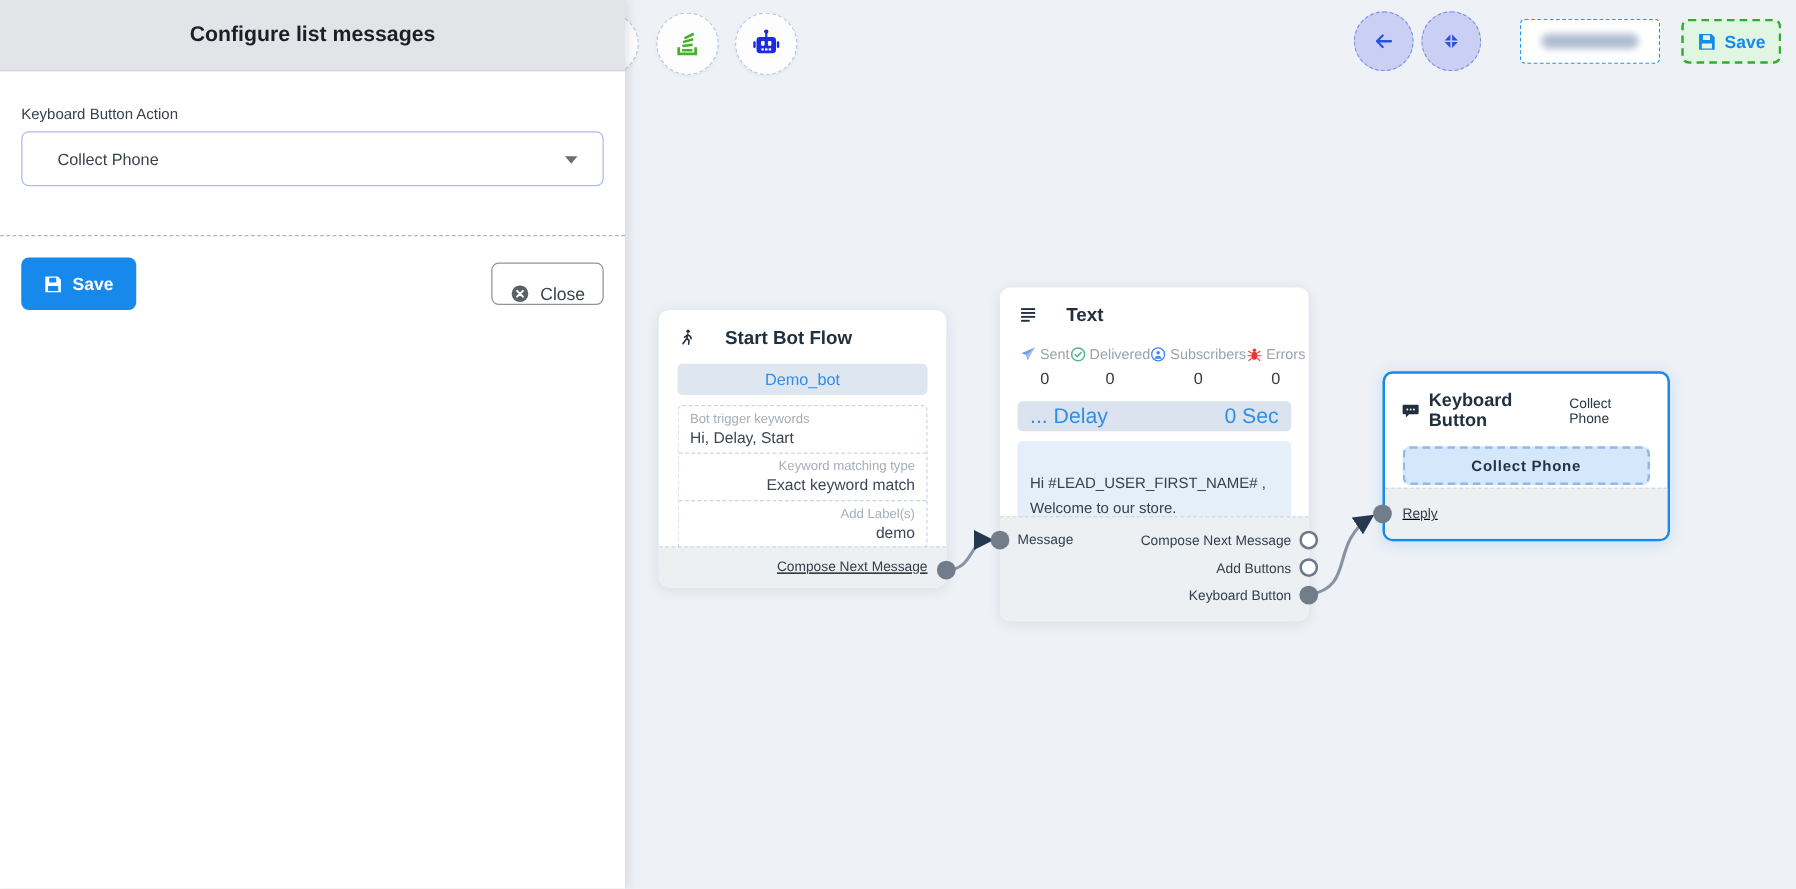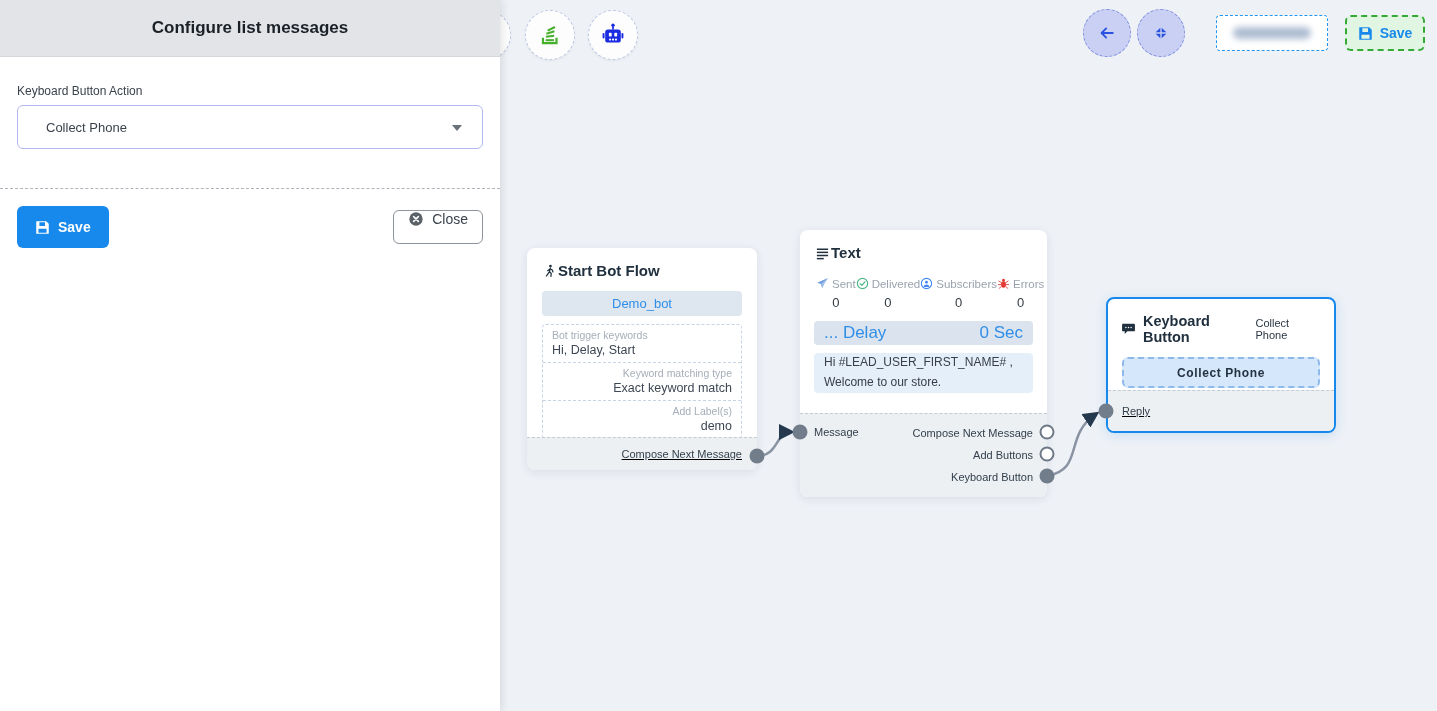--- a/index.html
+++ b/index.html
@@ -22,21 +22,21 @@
   .dropdown-value { font-size:13px; color:#3a424c; }
   .caret { position:absolute; right:20px; top:50%; margin-top:-2px; width:0; height:0;
            border-left:5px solid transparent; border-right:5px solid transparent;
            border-top:6px solid #697077; }
   .panel-sep { position:absolute; left:0; right:0; top:188px; border-top:1px dashed #aeb4bc; }
   .panel-actions { position:absolute; left:17px; right:17px; top:206px;
                    display:flex; align-items:flex-start; justify-content:space-between; }
   .btn-primary { display:inline-flex; align-items:center; gap:8px; background:#1789ec; color:#fff;
                  border:none; border-radius:6px; height:42px; padding:0 18px; font-size:14px;
                  font-weight:600; cursor:pointer; font-family:inherit; }
-  .btn-outline { display:inline-flex; align-items:flex-start; gap:8px; background:#fff; color:#3a424c;
+  .btn-outline { display:inline-flex; align-items:flex-end; gap:8px; background:#fff; color:#3a424c;
                  border:1px solid #8d949b; border-radius:6px; height:34px; margin-top:4px;
                  padding:0 14px; font-size:14px; cursor:pointer; font-family:inherit; }
   .icon { display:inline-flex; align-items:center; justify-content:center; }
 
   
   .canvas { position:absolute; left:500px; top:0; width:937px; height:711px; }
   .edges { position:absolute; left:0; top:0; width:937px; height:711px; pointer-events:none; z-index:1; }
 
   
   .tool-circle { position:absolute; width:50px; height:50px; border-radius:50%; background:#fdfdfe;
@@ -50,21 +50,21 @@
                   justify-content:center; cursor:pointer; z-index:2; }
   .blur-blob { width:78px; height:12px; border-radius:6px; background:#aebdd2; filter:blur(3px); }
   .btn-save-green { position:absolute; left:845px; top:15px; width:80px; height:36px; background:#e0f5e2;
                     border:2px dashed #35a935; border-radius:6px; display:flex; align-items:center;
                     justify-content:center; gap:7px; color:#1789ec; font-size:14px; font-weight:600;
                     cursor:pointer; font-family:inherit; z-index:2; }
 
   
   .node { position:absolute; background:#fff; border-radius:8px;
           box-shadow:0 2px 10px rgba(40,60,90,.10); z-index:2; }
-  .node-header { display:flex; align-items:flex-end; gap:1px; padding:14px 15px 0 15px; }
+  .node-header { display:flex; align-items:flex-start; gap:23px; padding:14px 15px 0 15px; }
   .node-title { font-size:15px; font-weight:700; color:#21303e; }
   .node-footer { position:absolute; left:0; right:0; bottom:0; background:#edf0f3;
                  border-top:1px dashed #c6cad1; border-radius:0 0 8px 8px;text-decoration:underline; }
   .port-label { font-size:11px; color:#33404d; white-space:nowrap; }
 
   .dot { position:absolute; width:15px; height:15px; border-radius:50%; background:#717d8b;
          transform:translate(-50%,-50%); z-index:3; cursor:crosshair; }
   .dot.hollow { background:#fff; border:2px solid #6e7987; }
 
   
@@ -82,21 +82,21 @@
   
   .node-text { left:300px; top:230px; width:247px; height:267px; }
   .stats { display:flex; justify-content:space-between; margin:16px 16px 0 16px; }
   .stat { display:flex; flex-direction:column; align-items:center; }
   .stat-top { display:flex; align-items:center; gap:3px; }
   .stat-label { font-size:11.5px; color:#9aa3ad; }
   .stat-value { font-size:13px; color:#333a42; margin-top:5px; }
   .delay-bar { margin:11px 14px 0 14px; height:24px; background:#dbe3ee; border-radius:4px;
                display:flex; align-items:center; justify-content:space-between; padding:0 10px; }
   .delay-label, .delay-value { font-size:17px; color:#2f8fe8; }
-  .msg-box { margin:8px 14px 0 14px; background:#e5effa; border-radius:4px; padding:0 10px;
+  .msg-box { margin:8px 14px 0 14px; background:#e5effa; border-radius:4px; padding:24px 10px;
              font-size:12px; color:#38404a; line-height:1.65; word-break:break-all; }
   .footer-text { top:183px; }
   .in-port { position:absolute; left:14px; top:12px; }
   .out-ports { position:absolute; right:14px; top:8px; display:flex; flex-direction:column; align-items:flex-end; }
   .out-row { height:22px; display:flex; align-items:center; }
 
   
   .node-kb { left:606px; top:297px; width:230px; height:136px; border:2px solid #1789ec;
              box-shadow:0 2px 12px rgba(23,137,236,.18); }
   .kb-header { display:flex; align-items:center; padding:14px 13px 0 13px; }

